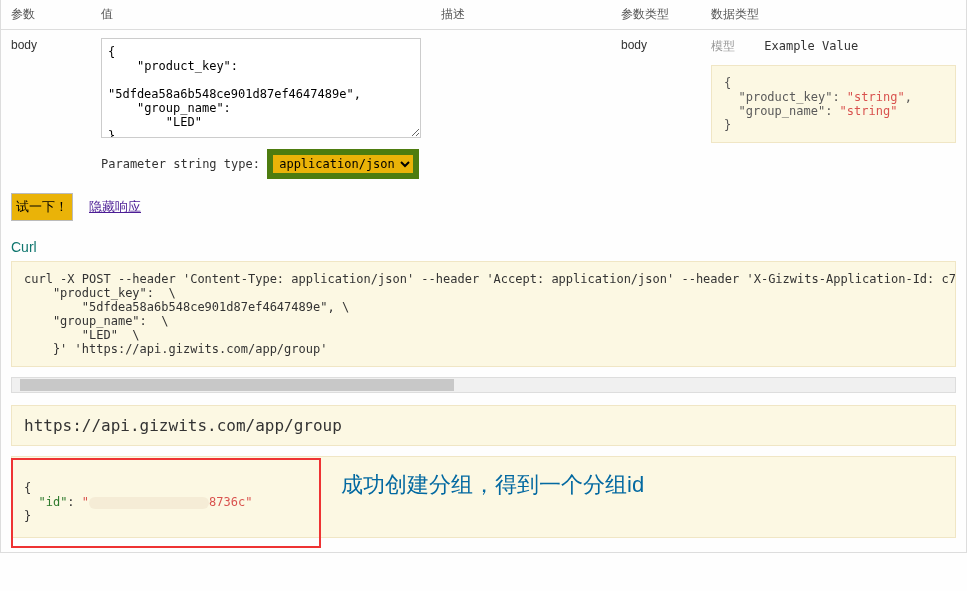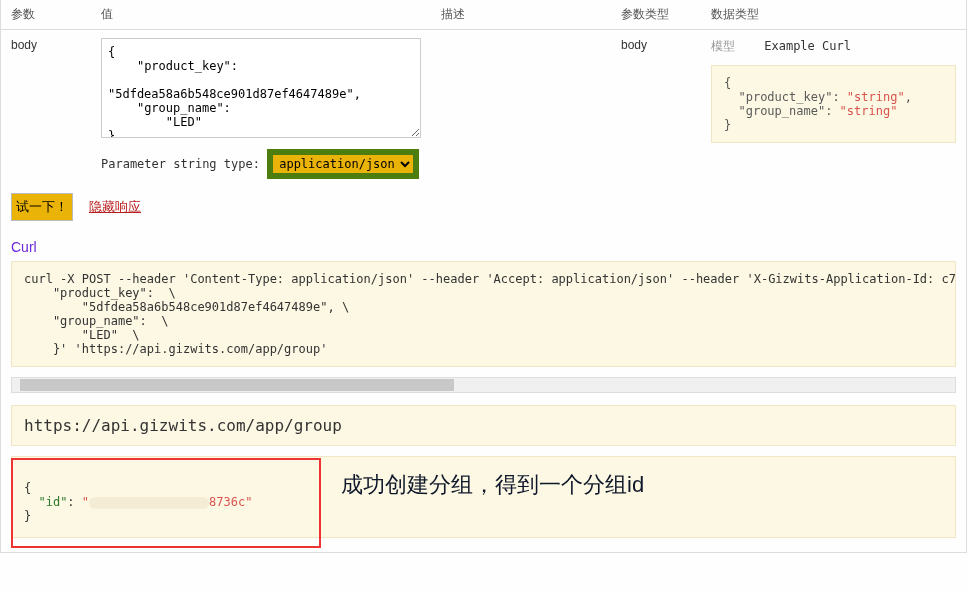--- a/index.html
+++ b/index.html
@@ -17,31 +17,31 @@
 .content-type-row { margin-top: 8px; font-family: Consolas, monospace; font-size: 12px; }
 .content-type-row select { font-family: Consolas, monospace; font-size: 12px; background: #eab308; border: 6px solid #4d7c0f; padding: 1px 2px; }
 .model-toggle { font-family: Consolas, monospace; font-size: 12px; }
 .model-toggle .inactive { color: #999; margin-right: 22px; }
 .model-toggle .active { color: #333; }
 .example-box { margin-top: 10px; background: #fcf8e3; border: 1px solid #f0e6c5; padding: 10px 12px; font-family: Consolas, monospace; font-size: 12px; white-space: pre; color: #555; }
 .example-box .key { color: #5a5a5a; }
 .example-box .str { color: #d9534f; }
 .action-row { padding: 6px 10px 14px 10px; display: flex; align-items: center; gap: 16px; }
 .try-btn { background: #eab308; border: 1px solid #bbb; padding: 4px 4px; font-size: 13px; cursor: pointer; }
-.hide-link { color: #b91c1c; text-decoration: underline; font-size: 13px; }
-.section-label { color: #6d28d9; font-size: 14px; padding: 4px 10px 6px 10px; }
+.hide-link { color: #4c1d95; text-decoration: underline; font-size: 13px; }
+.section-label { color: #0f766e; font-size: 14px; padding: 4px 10px 6px 10px; }
 .code-box { margin: 0 10px 10px 10px; background: #fcf8e3; border: 1px solid #f0e6c5; padding: 10px 12px; font-family: Consolas, monospace; font-size: 12px; white-space: pre; overflow-x: hidden; color: #333; position: relative; }
 .scroll-wrap { margin: 0 10px 12px 10px; }
 .scrollbar { height: 16px; background: #f0f0f0; position: relative; border: 1px solid #ddd; }
 .scrollbar .thumb { position: absolute; left: 8px; top: 1px; height: 12px; width: 46%; background: #c8c8c8; }
 .url-box { margin: 0 10px 10px 10px; background: #fcf8e3; border: 1px solid #f0e6c5; padding: 10px 12px; font-family: Consolas, monospace; font-size: 16px; }
 .resp-wrap { margin: 0 10px 14px 10px; position: relative; }
 .resp-box { background: #fcf8e3; border: 1px solid #f0e6c5; padding: 10px 12px; font-family: Consolas, monospace; font-size: 12px; white-space: pre; min-height: 82px; }
 .red-rect { position: absolute; border: 2px solid #e33; left: 0; top: 2px; width: 310px; height: 90px; pointer-events: none; }
-.annotation { position: absolute; left: 330px; top: 14px; color: #0f172a; font-size: 22px; font-family: "Microsoft YaHei", sans-serif; }
+.annotation { position: absolute; left: 330px; top: 14px; color: #0369a1; font-size: 22px; font-family: "Microsoft YaHei", sans-serif; }
 .resp-box .key { color: #2d7a2d; }
 .resp-box .str { color: #d9534f; }
 .redact { display: inline-block; width: 120px; height: 12px; background: #f5ecd6; vertical-align: middle; border-radius: 6px; }
 </style>
 </head>
 <body>
 
 <div class="container">
 
   <table class="param-table">
@@ -69,21 +69,21 @@
             <select>
               <option>application/json</option>
             </select>
           </div>
         </td>
         <td></td>
         <td>body</td>
         <td>
           <div class="model-toggle">
             <span class="inactive">模型</span>
-            <span class="active">Example Curl</span>
+            <span class="active">Example Value</span>
           </div>
           <div class="example-box"><span>{</span>
   <span class="key">"product_key"</span>: <span class="str">"string"</span>,
   <span class="key">"group_name"</span>: <span class="str">"string"</span>
 <span>}</span></div>
         </td>
       </tr>
     </tbody>
   </table>
 

